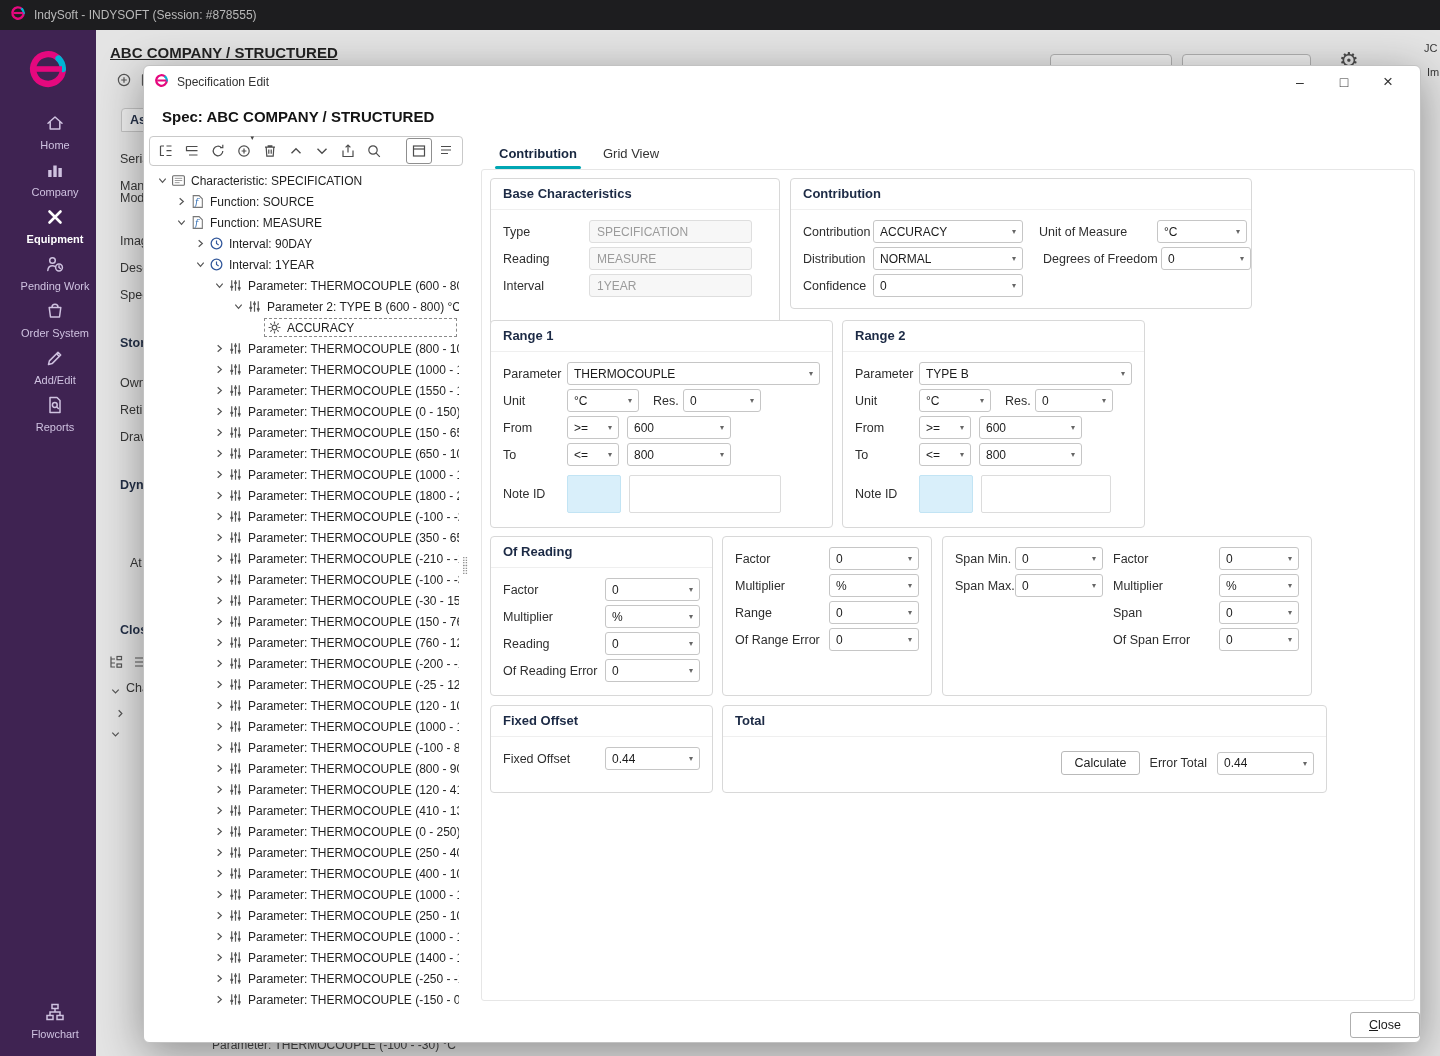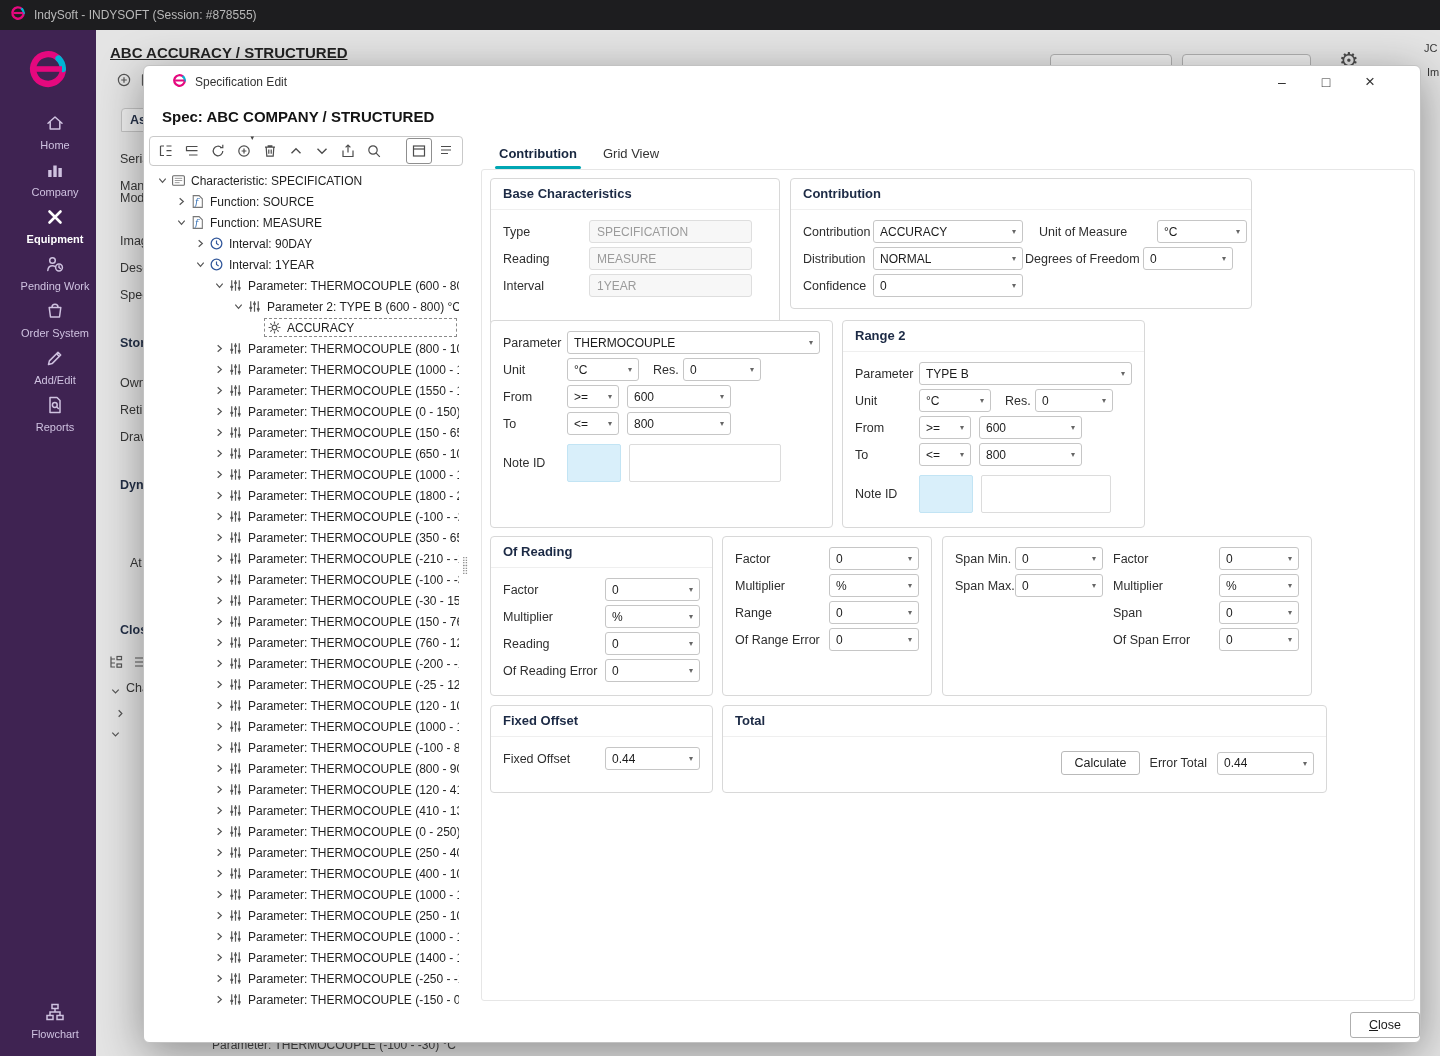--- a/index.html
+++ b/index.html
@@ -35,21 +35,21 @@
   .bg-chev{position:absolute;}
   .bg-chev svg{width:11px;height:11px;}
   .bg-btn{position:absolute;height:18px;background:#fff;border:1px solid #bbb;border-radius:4px;}
   .bg-gear{position:absolute;font-size:22px;color:#4a4a4a;line-height:22px;}
   .bg-corner{position:absolute;font-size:11px;color:#333;}
   .bg-bottom{position:absolute;left:116px;top:1008px;font-size:12px;color:#444;white-space:nowrap;}
 
   
   .modal{position:absolute;left:143px;top:65px;width:1276px;height:976px;background:#fff;
          border:1px solid #c2c2c2;border-radius:6px;box-shadow:0 10px 45px rgba(0,0,0,.38);z-index:10;}
-  .m-titlebar{height:32px;display:flex;align-items:center;padding:0 28px;box-sizing:border-box;}
+  .m-titlebar{height:32px;display:flex;align-items:center;padding:0 10px;box-sizing:border-box;}
   .m-title{margin-left:8px;font-size:12px;color:#333;}
   .m-controls{margin-left:auto;display:flex;}
   .wc{width:44px;height:28px;display:flex;align-items:center;justify-content:center;color:#333;font-size:14px;}
   .wc-x{font-size:17px;}
   .m-spec{position:absolute;left:18px;top:42px;font-size:15px;font-weight:bold;color:#141414;}
 
   
   .tree-toolbar{position:absolute;left:5px;top:70px;width:314px;height:30px;border:1px solid #c9c9c9;
                 border-radius:4px;display:flex;align-items:center;padding:0 4px;box-sizing:border-box;gap:2px;}
   .tbtn{width:24px;height:24px;display:inline-flex;align-items:center;justify-content:center;
@@ -190,21 +190,21 @@
             <rect x="2" y="13.5" width="6" height="4"></rect>
             <rect x="12" y="13.5" width="6" height="4"></rect>
             <path d="M10 6.5v3.5M10 10H5v3.5M10 10h5v3.5"></path>
           </svg></span>
         <span>Flowchart</span>
       </div>
     </div>
 </div>
 
 <div class="main">
-  <div class="bg-title">ABC ACCURACY / STRUCTURED</div>
+  <div class="bg-title">ABC COMPANY / STRUCTURED</div>
   <span class="bg-ic" style="left:20px;top:42px">
     <svg viewBox="0 0 16 16" fill="none" stroke="#555" stroke-width="1.2">
         <circle cx="8" cy="8" r="5.6"></circle>
         <path d="M8 5.2v5.6M5.2 8h5.6"></path>
       </svg>
   </span>
   <span class="bg-ic" style="left:44px;top:42px">
     <svg viewBox="0 0 16 16" fill="none" stroke="#555" stroke-width="1.2">
         <rect x="2.5" y="2.5" width="11" height="11" rx="1"></rect>
         <path d="M2.5 6h11M6.5 6v7.5"></path>
@@ -1234,37 +1234,38 @@
               <span class="sv">°C</span>
               <span class="caret">▾</span>
             </span>
         </div>
         <div class="frow">
           <span class="flabel" style="width:70px">Distribution</span>
           <span class="sel" style="width:150px">
               <span class="sv">NORMAL</span>
               <span class="caret">▾</span>
             </span>
-          <span class="flabel" style="width:118px;margin-left:2px">Degrees of Freedom</span>
+          <span class="flabel" style="width:118px;margin-left:20px">Degrees of Freedom</span>
           <span class="sel" style="width:90px">
               <span class="sv">0</span>
               <span class="caret">▾</span>
             </span>
         </div>
         <div class="frow">
           <span class="flabel" style="width:70px">Confidence</span>
           <span class="sel" style="width:150px">
               <span class="sv">0</span>
               <span class="caret">▾</span>
             </span>
         </div>
       </div>
     </div>
 
     <div class="group" style="left:8px;top:150px;width:343px;height:208px">
+      <div class="gtitle">Range 1</div>
       <div class="gbody">
         <div class="frow">
           <span class="flabel" style="width:64px">Parameter</span>
           <span class="sel" style="flex:1">
               <span class="sv">THERMOCOUPLE</span>
               <span class="caret">▾</span>
             </span>
         </div>
         <div class="frow">
           <span class="flabel" style="width:64px">Unit</span>

